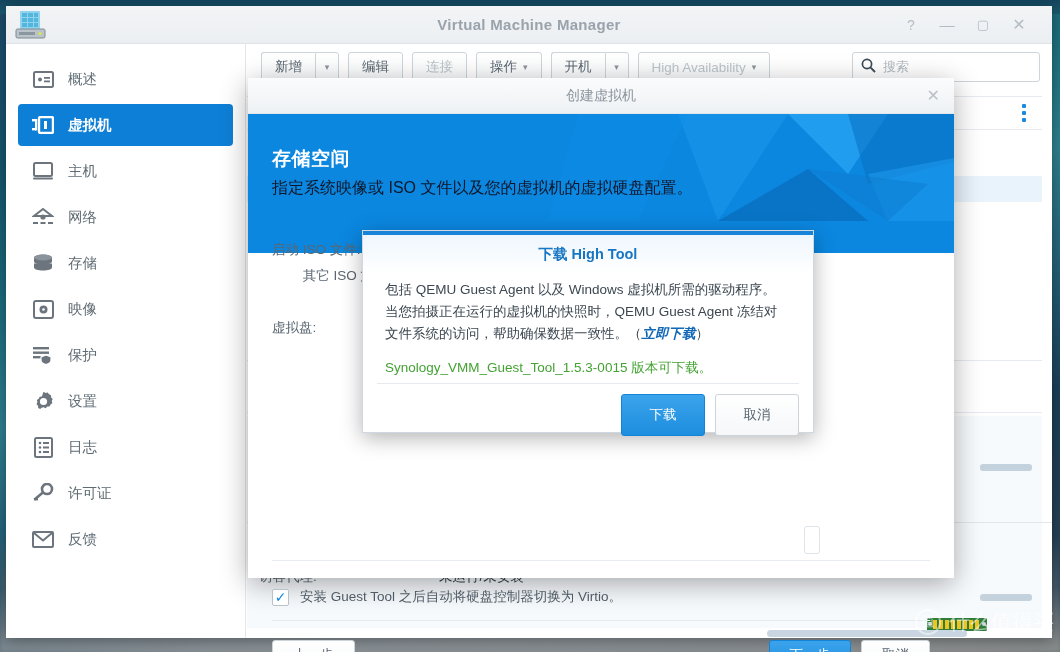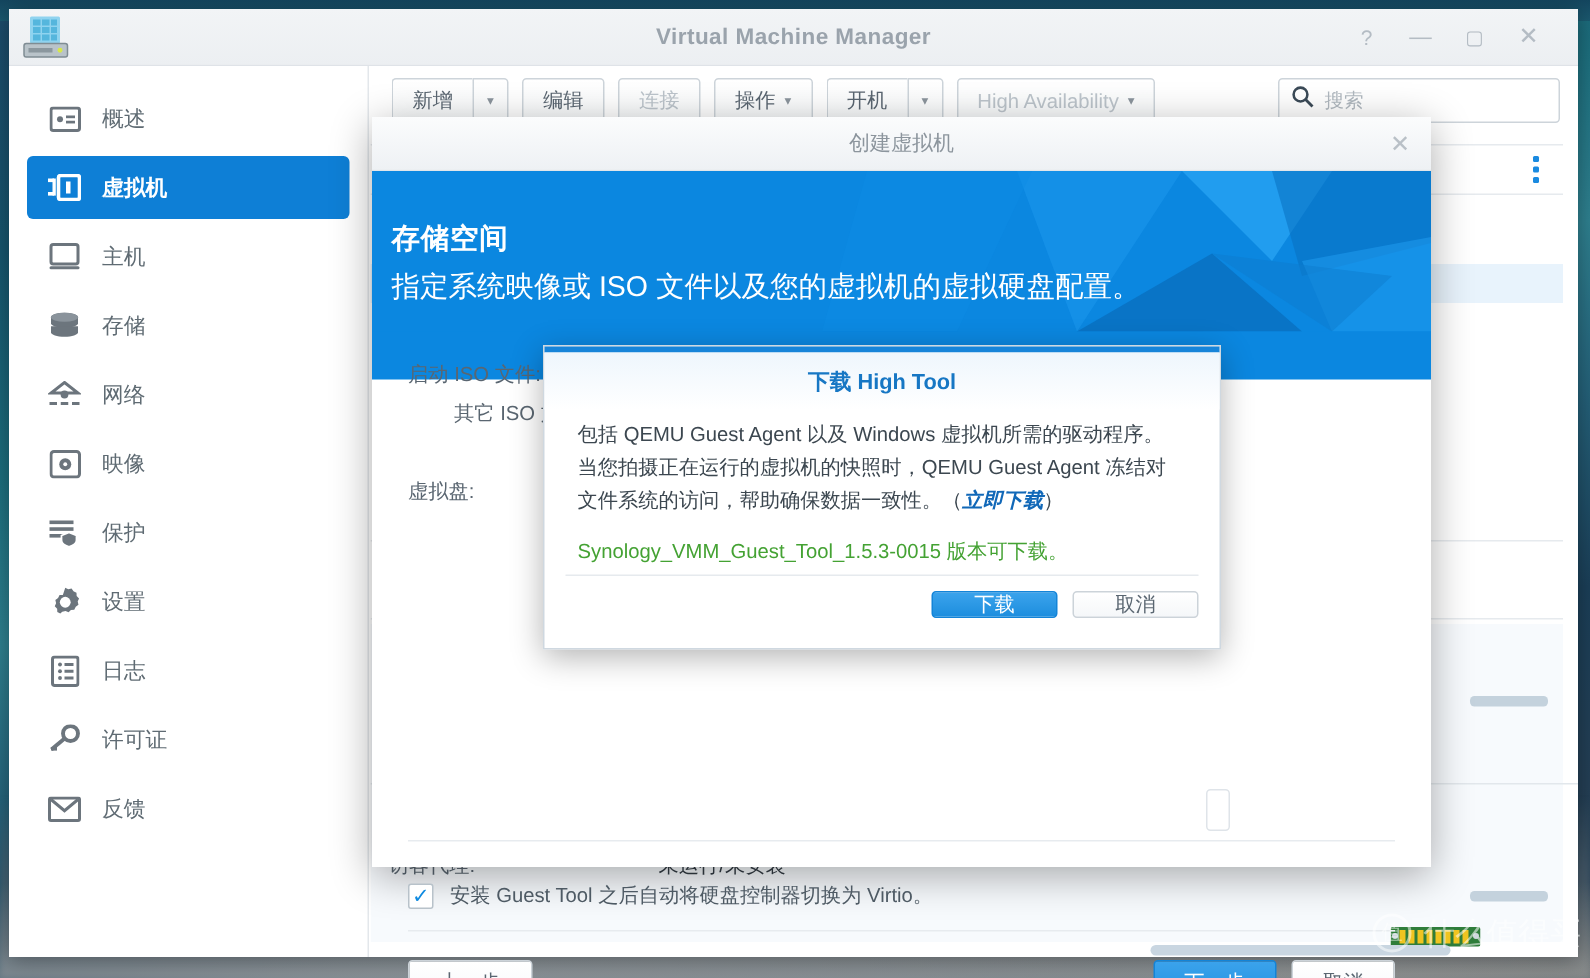--- a/index.html
+++ b/index.html
@@ -171,25 +171,25 @@
     display: flex; align-items: center; justify-content: center;
     font-size: 14px; color: #8c959d;
   }
   #wz-close {
     position: absolute; right: 14px; top: 8px;
     font-size: 16px; color: #b9c0c7; cursor: default;
   }
   #wz-banner {
     position: relative; height: 139px; overflow: hidden;
     background: #0b87e0;
-    padding: 32px 0 0 13px;
+    padding: 32px 0 0 24px;
   }
   #wz-banner .poly { position: absolute; inset: 0; }
   #wz-banner h2 { position: relative; color:#fff; font-size: 19px; font-weight: bold; letter-spacing:.5px;}
-  #wz-banner p { position: relative; color:#ffffff; font-size: 19px; margin-top: 6px;}
+  #wz-banner p { position: relative; color:#0f172a; font-size: 16px; margin-top: 6px;}
   #wz-body { position: absolute; left:0; right:0; top:144px; bottom:0; }
   .wz-field { display:flex; align-items:center; height:28px; padding-left:24px; font-size:13.5px; color:#5a6671; }
   .wz-field .lbl { width: 150px; }
   #wz-f1 { position:absolute; top:14px; }
   #wz-f2 { position:absolute; top:40px;text-align:center; }
   #wz-f3 { position:absolute; top:92px; }
   .wz-ghost-input {
     position:absolute; border:1px solid #dfe4e9; border-radius:3px; background:#fff;
   }
   #wz-gi1 { left:556px; top:304px; width:16px; height:28px; }
@@ -237,21 +237,21 @@
   }
   #modal-body { padding: 6px 22px 0 22px; }
   #modal-body p { font-size:13.5px; color:#3c4750; line-height:22px; }
   #modal-link { color:#1168b8; font-weight:bold;font-style:italic; }
   #modal-ver { margin-top:14px; font-size:13.5px; color:#44a233; }
   #modal-sep { position:absolute; left:14px; right:14px; top:152px; height:1px; background:#e6eaee; }
   #modal-foot {
     position:absolute; right:14px; top:163px;
     display:flex; gap:10px;
   }
-  #modal-foot .btn { height:18px; min-width:84px; }
+  #modal-foot .btn { height:42px; min-width:84px; }
 
   
   #watermark {
     position:absolute; right:6px; bottom:16px;
     display:flex; align-items:center; gap:8px;
     color: rgba(255,255,255,.55); font-size:21px;
     pointer-events:none;
   }
   #watermark .wm-circle {
     width:26px; height:26px; border-radius:50%;
@@ -331,40 +331,40 @@
             <rect x="2" y="1" width="18" height="13" rx="1.5" fill="none" stroke="#6c757d" stroke-width="2"></rect>
             <rect x="1" y="15.5" width="20" height="2" rx="1" fill="#6c757d"></rect>
           </svg>
       </span>
       <span>主机</span>
     </div>
 
     <div class="side-item">
       <span class="side-ico">
         <svg width="22" height="19" viewBox="0 0 22 19">
-            <ellipse cx="11" cy="3.5" rx="9" ry="3" fill="#6c757d"></ellipse>
-            <path d="M2 3.5v4c0 1.7 4 3 9 3s9-1.3 9-3v-4" fill="#6c757d"></path>
-            <path d="M2 9.5v4c0 1.7 4 3 9 3s9-1.3 9-3v-4" fill="#6c757d"></path>
-            <ellipse cx="11" cy="3.5" rx="9" ry="3" fill="#8a939b"></ellipse>
-          </svg>
-      </span>
-      <span>存储</span>
-    </div>
-
-    <div class="side-item">
-      <span class="side-ico">
-        <svg width="22" height="19" viewBox="0 0 22 19">
             <path d="M11 1 L20 8 H2 Z" fill="none" stroke="#6c757d" stroke-width="2"></path>
             <circle cx="11" cy="9" r="2.6" fill="#6c757d"></circle>
             <rect x="1" y="14" width="5" height="2" fill="#6c757d"></rect>
             <rect x="8.5" y="14" width="5" height="2" fill="#6c757d"></rect>
             <rect x="16" y="14" width="5" height="2" fill="#6c757d"></rect>
           </svg>
       </span>
       <span>网络</span>
+    </div>
+
+    <div class="side-item">
+      <span class="side-ico">
+        <svg width="22" height="19" viewBox="0 0 22 19">
+            <ellipse cx="11" cy="3.5" rx="9" ry="3" fill="#6c757d"></ellipse>
+            <path d="M2 3.5v4c0 1.7 4 3 9 3s9-1.3 9-3v-4" fill="#6c757d"></path>
+            <path d="M2 9.5v4c0 1.7 4 3 9 3s9-1.3 9-3v-4" fill="#6c757d"></path>
+            <ellipse cx="11" cy="3.5" rx="9" ry="3" fill="#8a939b"></ellipse>
+          </svg>
+      </span>
+      <span>存储</span>
     </div>
 
     <div class="side-item">
       <span class="side-ico">
         <svg width="21" height="19" viewBox="0 0 21 19">
             <rect x="1" y="1" width="19" height="17" rx="2" fill="none" stroke="#6c757d" stroke-width="2"></rect>
             <circle cx="10.5" cy="9.5" r="4" fill="#6c757d"></circle>
             <circle cx="10.5" cy="9.5" r="1.3" fill="#ffffff"></circle>
           </svg>
       </span>

